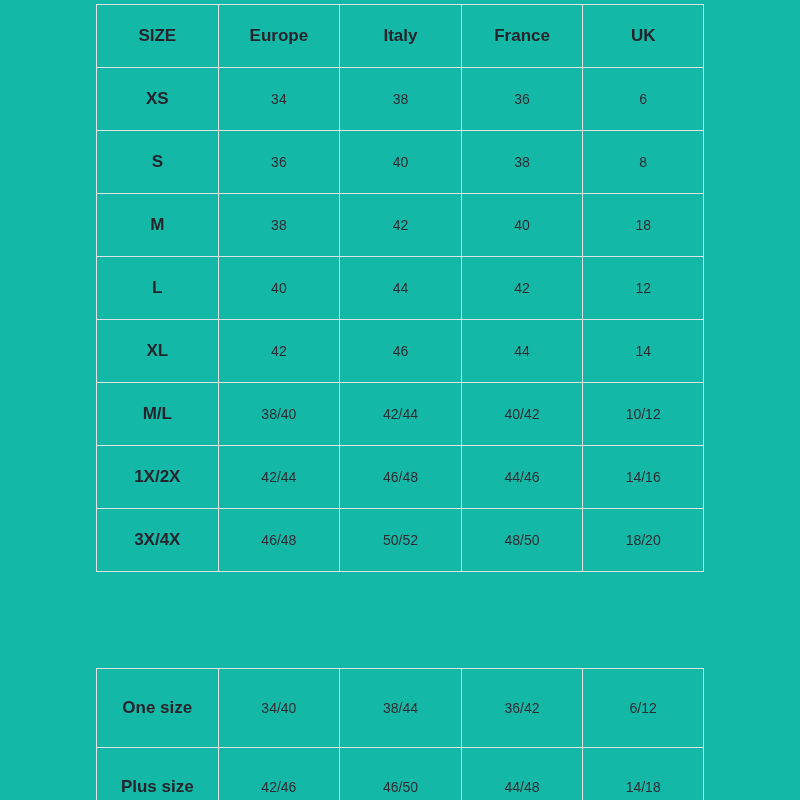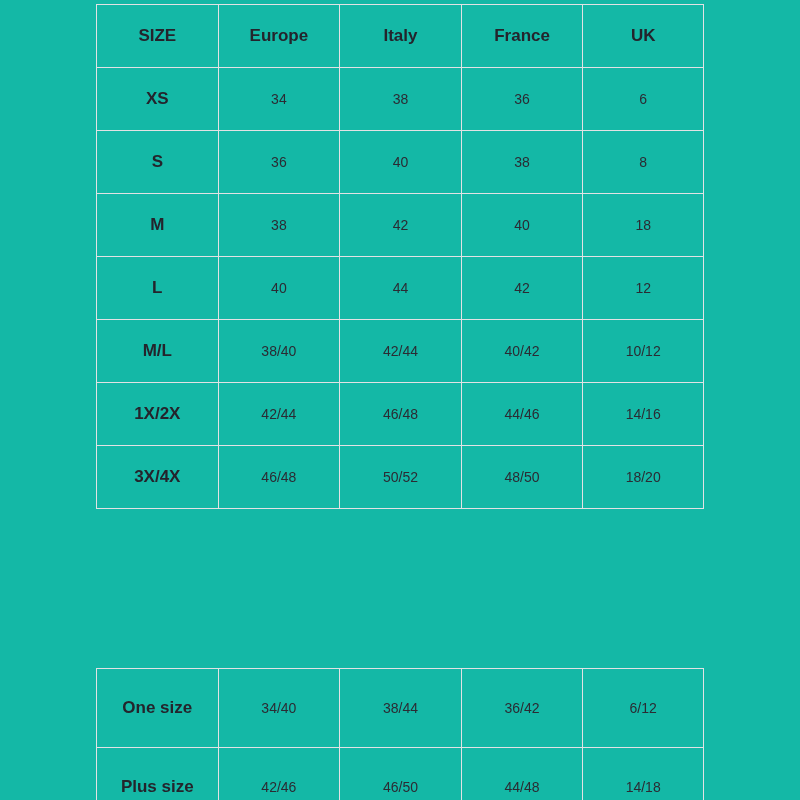--- a/index.html
+++ b/index.html
@@ -108,20 +108,27 @@
           <td>18</td>
         </tr>
         <tr>
           <td class="rowhead">L</td>
           <td>40</td>
           <td>44</td>
           <td>42</td>
           <td>12</td>
         </tr>
         <tr>
+          <td class="rowhead">XL</td>
+          <td>42</td>
+          <td>46</td>
+          <td>44</td>
+          <td>14</td>
+        </tr>
+        <tr>
           <td class="rowhead">M/L</td>
           <td>38/40</td>
           <td>42/44</td>
           <td>40/42</td>
           <td>10/12</td>
         </tr>
         <tr>
           <td class="rowhead">1X/2X</td>
           <td>42/44</td>
           <td>46/48</td>

